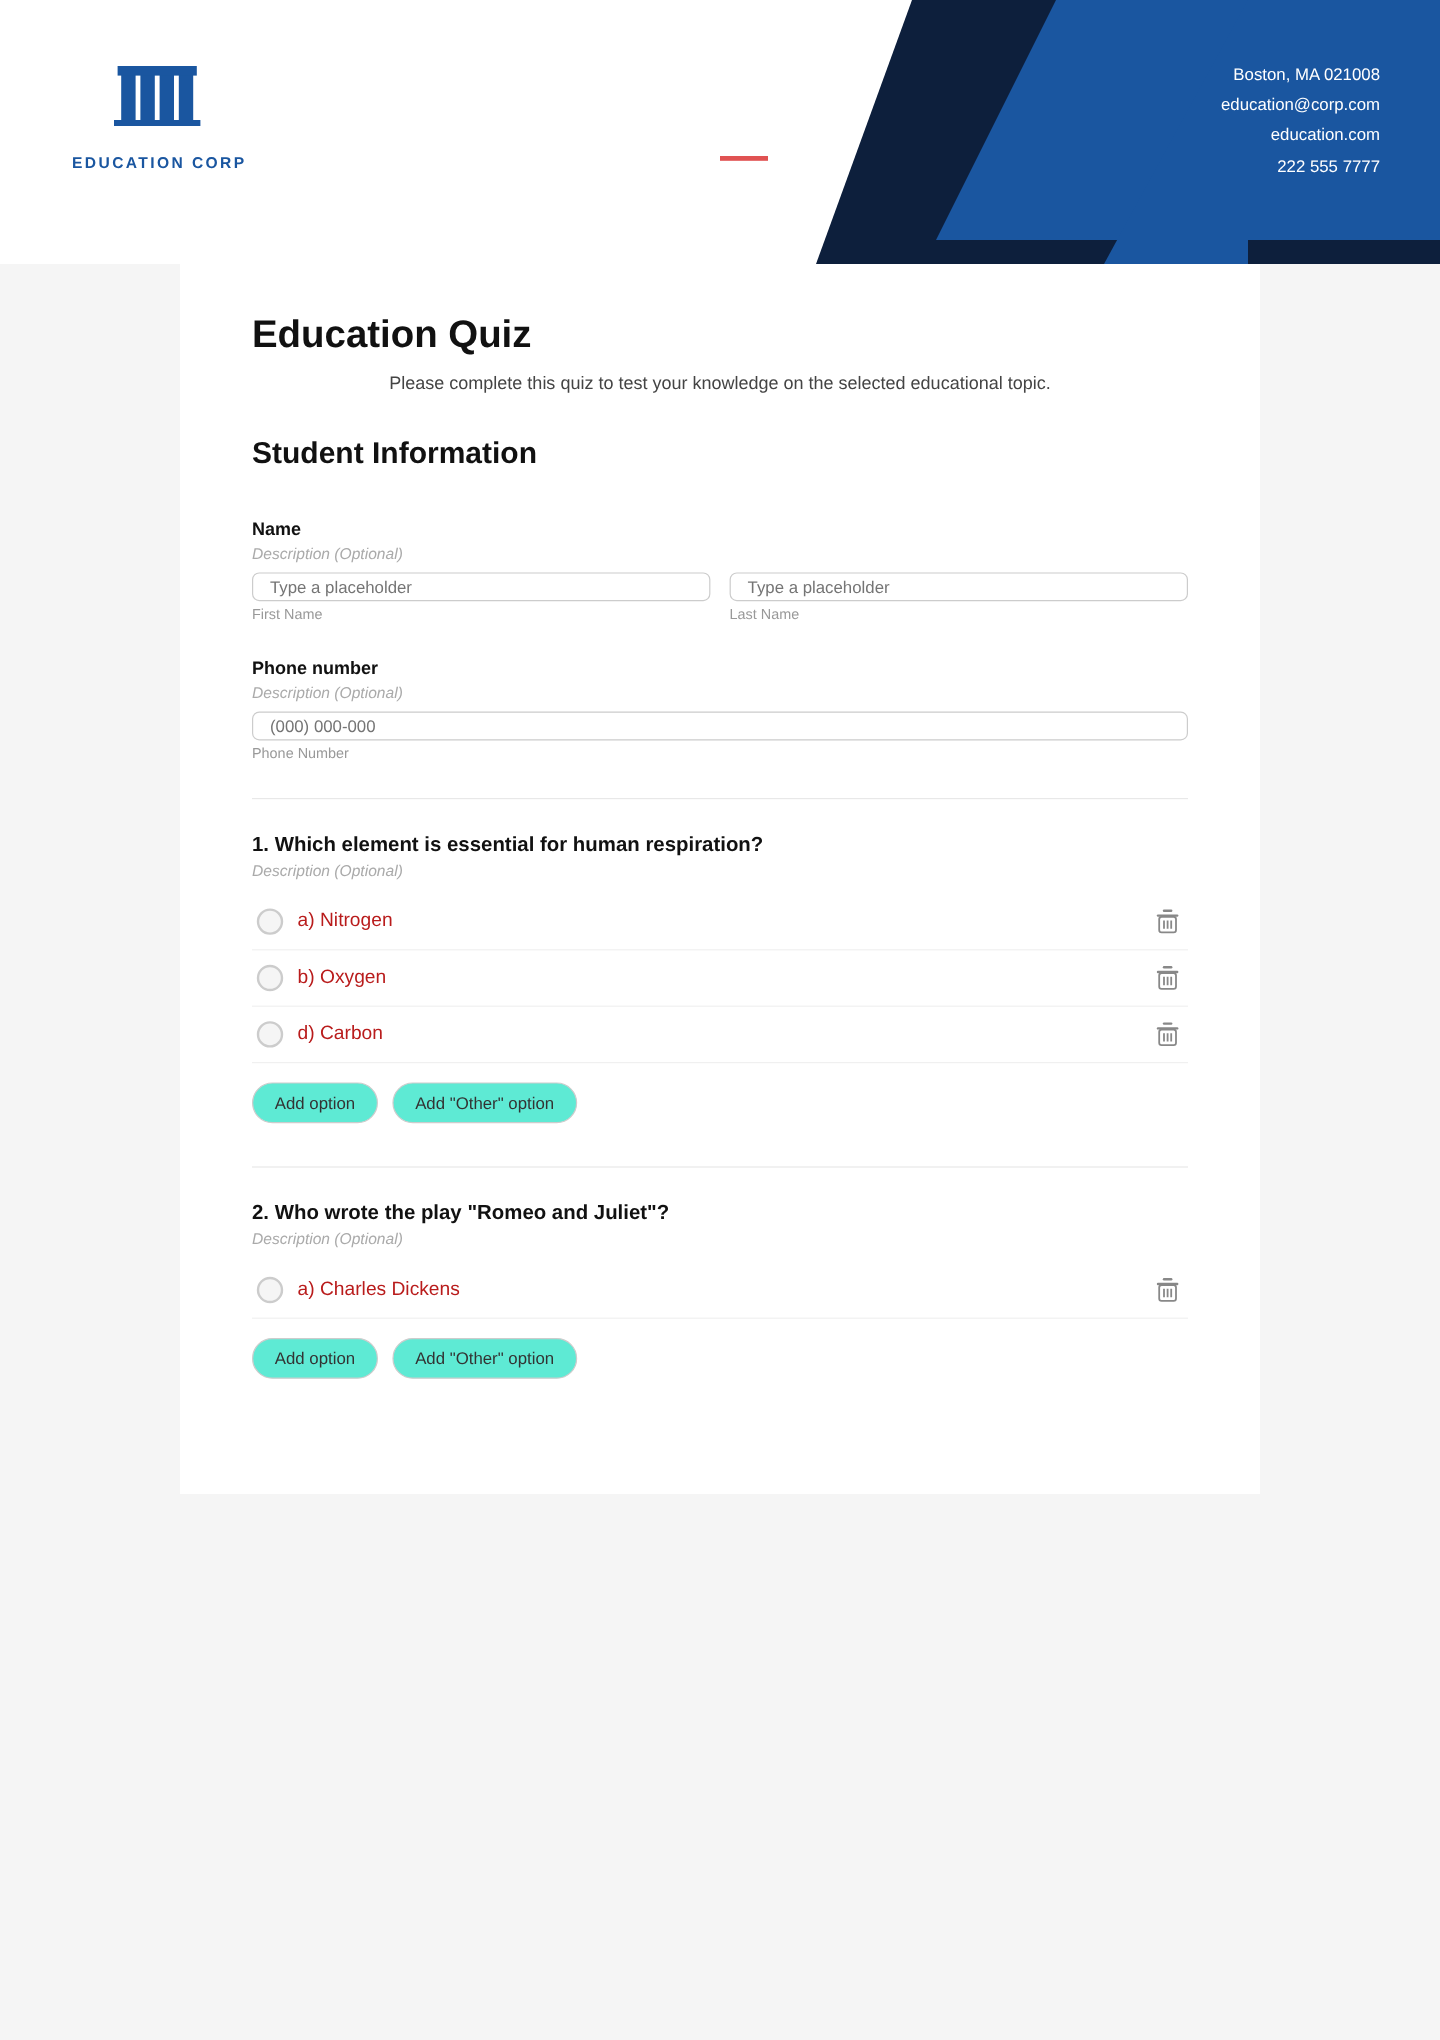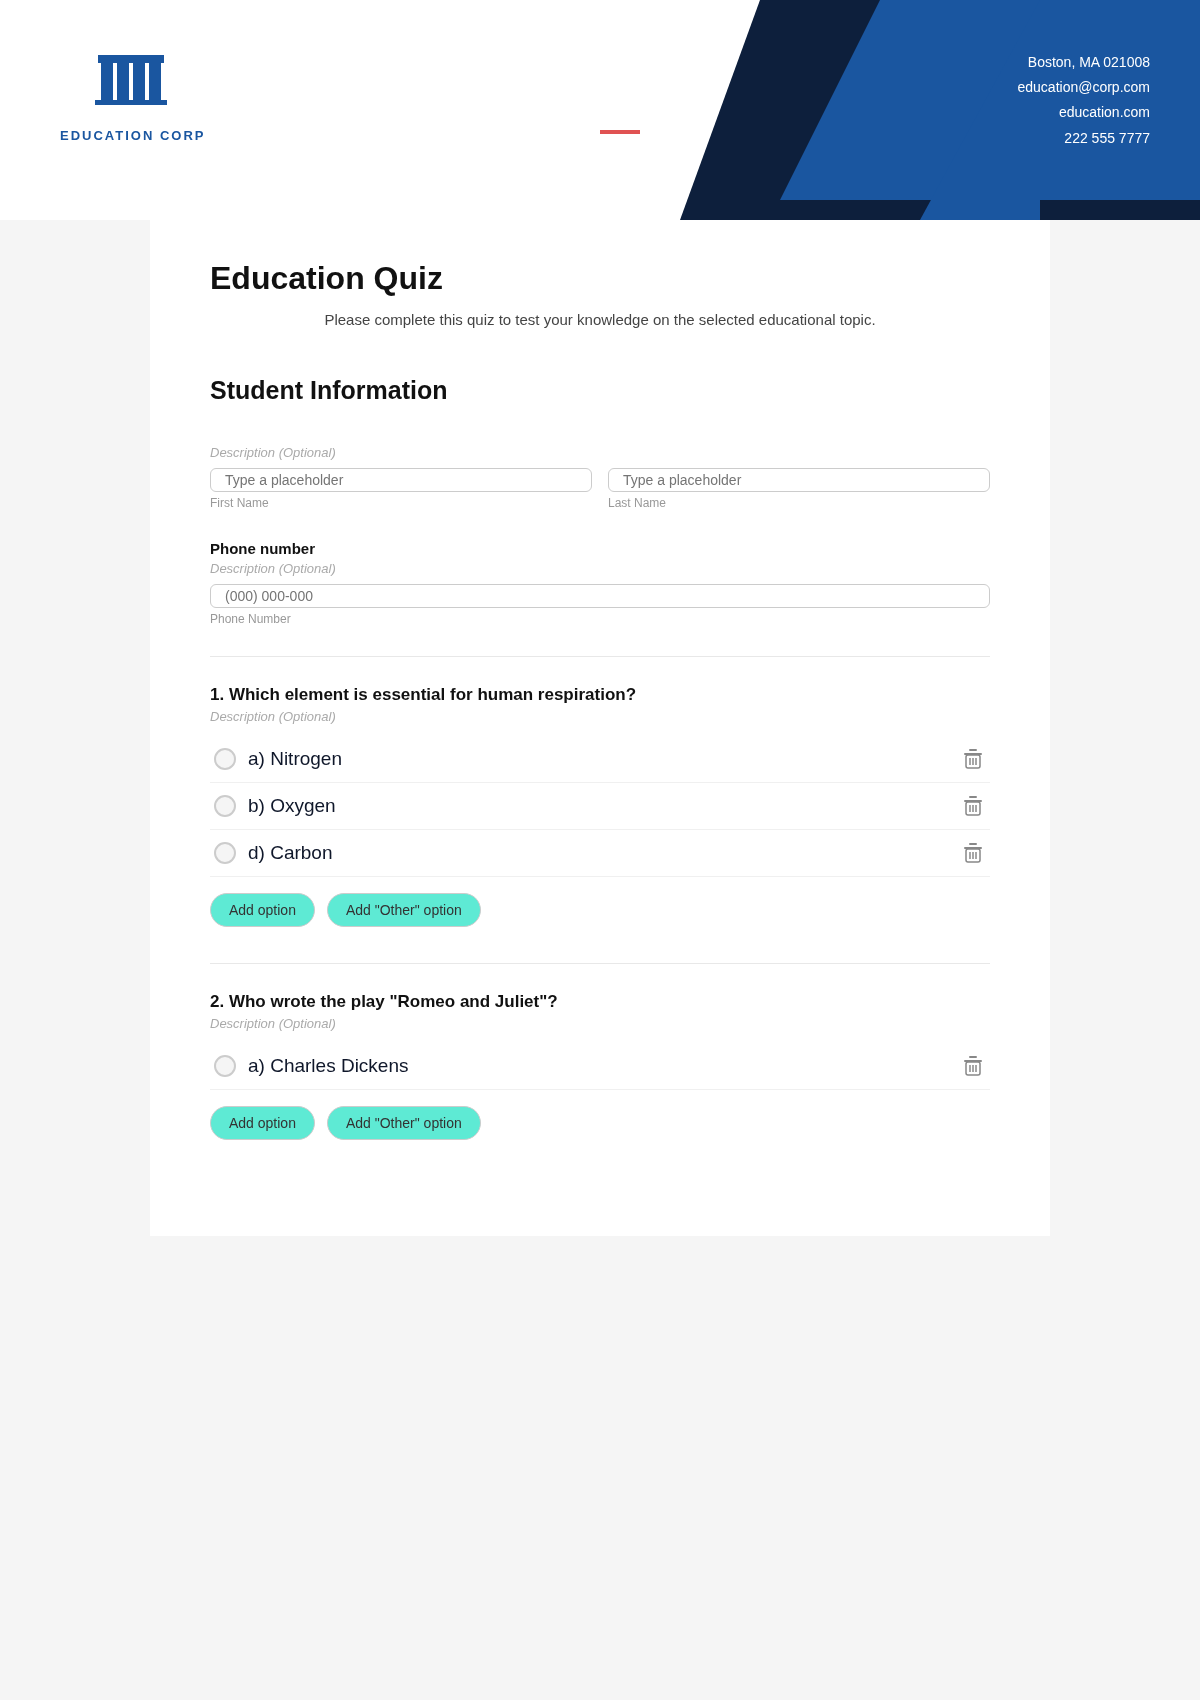--- a/index.html
+++ b/index.html
@@ -99,21 +99,21 @@
       text-align: left;
       font-size: 32px;
       font-weight: 700;
       margin-bottom: 14px;
       color: #111;
     }
     .quiz-subtitle {
       text-align: center;
       font-size: 15px;
       color: #444;
-      margin-bottom: 48px;
+      margin-bottom: 36px;
     }
 
     .section-title {
       font-size: 25px;
       font-weight: 700;
       margin-bottom: 40px;
       color: #111;
     }
 
     .field-block {
@@ -185,22 +185,22 @@
     }
     .radio-circle {
       width: 22px;
       height: 22px;
       border-radius: 50%;
       border: 2px solid #ccc;
       background: #f5f5f5;
       flex-shrink: 0;
     }
     .option-text {
-      font-size: 19px;
-      color: #0f172a;
+      font-size: 16px;
+      color: #b91c1c;
     }
     .trash-icon {
       width: 26px;
       height: 26px;
       cursor: pointer;
       display: flex;
       align-items: center;
       justify-content: center;
       color: #888;
       font-size: 18px;
@@ -259,20 +259,21 @@
 </div>
 
 <div class="main-content">
 
   <h1 class="quiz-title">Education Quiz</h1>
   <p class="quiz-subtitle">Please complete this quiz to test your knowledge on the selected educational topic.</p>
 
   <h2 class="section-title">Student Information</h2>
 
   <div class="field-block">
+    <div class="field-label">Name</div>
     <div class="field-description">Description (Optional)</div>
     <div class="input-row">
       <div class="input-wrapper">
         <input class="form-input" type="text" placeholder="Type a placeholder" style="">
         <span class="input-sublabel">First Name</span>
       </div>
       <div class="input-wrapper">
         <input class="form-input" type="text" placeholder="Type a placeholder" style="">
         <span class="input-sublabel">Last Name</span>
       </div>

